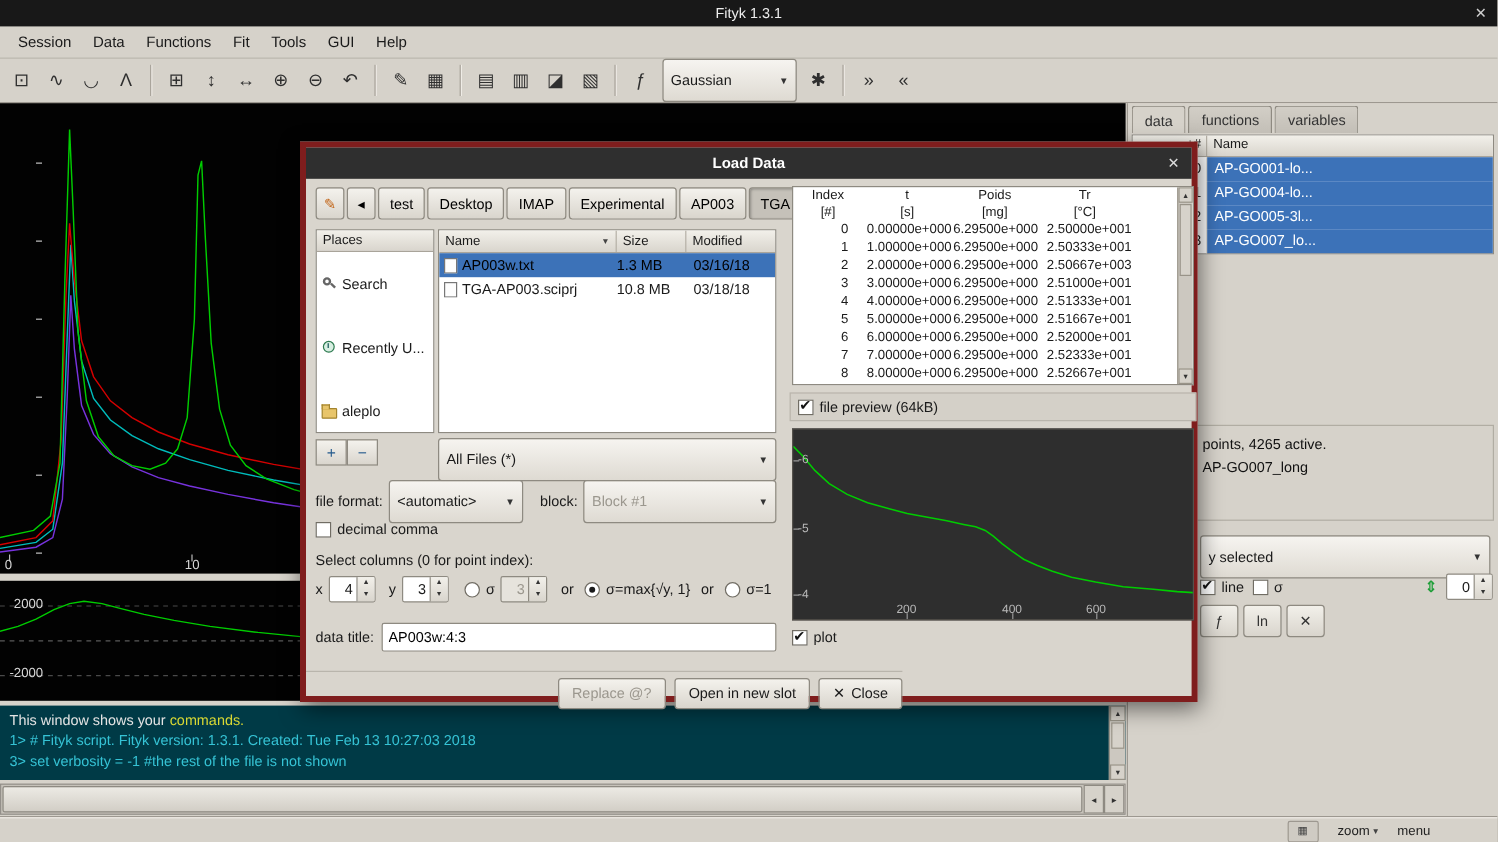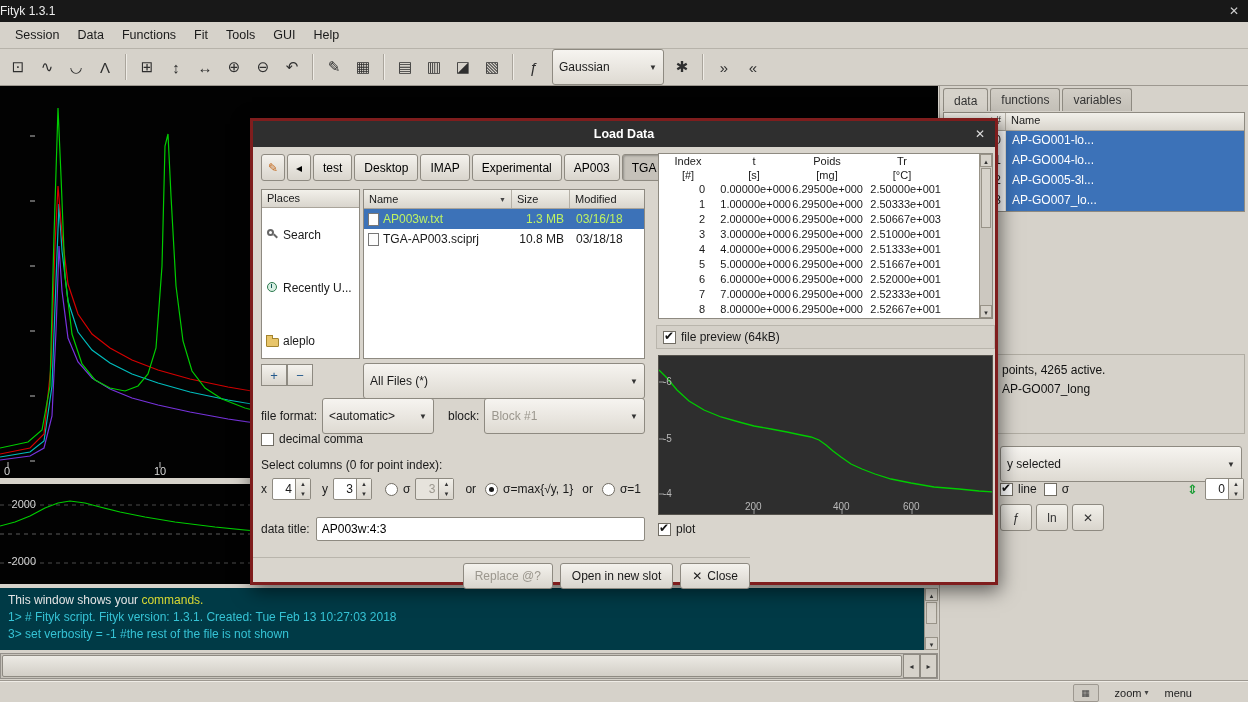--- a/index.html
+++ b/index.html
@@ -1,21 +1,21 @@
 <!DOCTYPE html>
 <html><head>
 <meta charset="utf-8">
 <style>
   html,body{margin:0;padding:0}
   body{width:1248px;height:702px;position:relative;overflow:hidden;background:#d6d2ca;
        font-family:"Liberation Sans","DejaVu Sans",sans-serif;font-size:12px;color:#1a1a1a}
   button,input{font-family:inherit}
   
   .titlebar{position:absolute;left:0;top:0;width:1248px;height:22px;background:#181818;color:#eee;z-index:5}
-  .titlebar .title{position:absolute;left:0;right:0;line-height:22px;font-size:12px}
+  .titlebar .title{position:absolute;left:0;right:0;text-align:center;line-height:22px;font-size:12px}
   .titlebar .close{position:absolute;right:9px;top:0;line-height:22px;font-size:12px;color:#cfcfcf}
   
   .menubar{position:absolute;left:0;top:22px;width:1248px;height:27px;background:#d6d2ca;border-bottom:1px solid #b7b3aa;display:flex;align-items:center;padding-left:6px;box-sizing:border-box}
   .mitem{padding:4px 9px;font-size:12.5px}
   
   .toolbar{position:absolute;left:0;top:49px;width:1248px;height:37px;background:#d6d2ca;border-bottom:1px solid #9d9890;display:flex;align-items:center;padding-left:4px;box-sizing:border-box}
   .tbgroup{display:flex;align-items:center;gap:1px}
   .tbtn{width:28px;height:28px;display:flex;align-items:center;justify-content:center;font-size:15px;color:#2f2f2f;border:1px solid transparent;background:transparent;border-radius:3px;padding:0}
   .tsep{width:0;height:26px;border-left:1px solid #aaa59c;border-right:1px solid #efece6;margin:0 5px}
   .tb-combo{width:112px;height:25px;margin:0 4px}
@@ -76,21 +76,21 @@
   .spin{display:inline-flex;height:22px;border:1px solid #8e8a81;background:#fff;border-radius:2px;box-sizing:border-box}
   .spin .sv{min-width:16px;padding:0 3px;text-align:right;line-height:20px;font-size:12px}
   .spin .sarr{width:14px;display:flex;flex-direction:column;background:linear-gradient(#f2f0ea,#d9d5cd);border-left:1px solid #8e8a81}
   .spin .sarr i{flex:1;font-style:normal;font-size:6px;line-height:10px;text-align:center;color:#333}
   .spin.disabled{background:#e6e3dc}
   .spin.disabled .sv{color:#9b978e}
   
   .btn{display:inline-flex;align-items:center;justify-content:center;gap:5px;height:26px;padding:0 11px;background:linear-gradient(#f4f2ed,#d9d5cd);border:1px solid #8e8a81;border-radius:3px;font-size:12px;color:#1a1a1a}
   .btn.disabled{color:#9b978e}
   
-  .dialog{position:absolute;left:250px;top:118px;width:748px;height:467px;background:#d9d5cd;border:3px solid #7f1d1d;box-shadow:2px 6px 18px rgba(0,0,0,.55);z-index:20;box-sizing:border-box}
+  .dialog{position:absolute;left:250px;top:118px;width:748px;height:467px;background:#d9d5cd;border:5px solid #7f1d1d;box-shadow:2px 6px 18px rgba(0,0,0,.55);z-index:20;box-sizing:border-box}
   .dlg-title{position:absolute;left:0;top:0;width:100%;height:26px;background:#2f2f2f;color:#fff}
   .dlg-title .ttl{position:absolute;left:0;right:0;text-align:center;line-height:26px;font-weight:bold;font-size:12.5px}
   .dlg-title .dclose{position:absolute;right:10px;top:0;line-height:26px;color:#ddd;font-size:12px}
   .pathrow{position:absolute;left:8px;top:33px;display:flex;gap:2px;align-items:center}
   .iconbtn{height:27px;min-width:24px;display:flex;align-items:center;justify-content:center;background:linear-gradient(#f4f2ed,#d9d5cd);border:1px solid #8e8a81;border-radius:3px;font-size:12px;padding:0 4px}
   .pathbtn{height:27px;padding:0 9px;background:linear-gradient(#f4f2ed,#d9d5cd);border:1px solid #8e8a81;border-radius:3px;font-size:12px}
   .pathbtn.pressed{background:#c5c1b9;box-shadow:inset 1px 1px 2px rgba(0,0,0,.25)}
   .pencil{color:#c06010}
   .places{position:absolute;left:8px;top:68px;width:99px;height:170px;background:#fff;border:1px solid #8e8a81;overflow:hidden;box-sizing:border-box}
   .pl-header{height:18px;background:linear-gradient(#f2f0ea,#d9d5cd);border-bottom:1px solid #a9a49a;font-size:11px;padding:2px 5px;box-sizing:border-box}
@@ -107,23 +107,23 @@
   .pmrow{position:absolute;left:8px;top:243px;display:flex}
   .pmbtn{width:26px;height:22px;display:flex;align-items:center;justify-content:center;background:linear-gradient(#f4f2ed,#d9d5cd);border:1px solid #8e8a81;font-size:13px;color:#245a8d;padding:0}
   .flist{position:absolute;left:110px;top:68px;width:282px;height:170px;background:#fff;border:1px solid #8e8a81;overflow:hidden;box-sizing:border-box}
   .fl-header{display:flex;height:18px;background:linear-gradient(#f2f0ea,#d9d5cd);border-bottom:1px solid #a9a49a;font-size:11px}
   .fl-header>span{padding:2px 5px;border-right:1px solid #b5b0a6;display:flex;align-items:center;box-sizing:border-box}
   .flh-name{width:148px;justify-content:space-between}
   .flh-size{width:58px}
   .flh-mod{flex:1;border-right:none !important}
   .sorticon{font-size:7px;color:#444}
   .frow{display:flex;height:20px;align-items:center;font-size:12px}
-  .frow.selected{background:#3c72b8;color:#bef264}
+  .frow.selected{background:#3c72b8;color:#000000}
   .fr-name{width:148px;display:flex;align-items:center;gap:4px;padding-left:4px;white-space:nowrap;overflow:hidden;box-sizing:border-box}
-  .fr-size{width:58px;text-align:right;padding-right:6px;box-sizing:border-box}
+  .fr-size{width:58px;padding-right:6px;box-sizing:border-box}
   .fr-mod{flex:1;padding-left:6px}
   .fileicon{width:11px;height:13px;background:#fdfdfd;border:1px solid #777;flex:0 0 11px;box-sizing:border-box}
   .filter{position:absolute;left:110px;top:242px;width:282px}
   .fmtrow{position:absolute;left:8px;top:277px;width:384px;display:flex;align-items:center;gap:5px;font-size:12px}
   .dcrow{position:absolute;left:8px;top:311px;font-size:12px}
   .selcols{position:absolute;left:8px;top:337px;font-size:12px}
   .colsrow{position:absolute;left:8px;top:357px;width:388px;display:flex;align-items:center;gap:5px;font-size:12px;white-space:nowrap}
   .titlerow{position:absolute;left:8px;top:396px;width:384px;display:flex;align-items:center;gap:6px;font-size:12px}
   .dtitle-input{flex:1;height:24px;background:#fff;border:1px solid #8e8a81;border-radius:2px;padding:3px 5px;font-size:12px;box-sizing:border-box}
   .btnrow{position:absolute;left:0;top:436px;width:497px;display:flex;justify-content:flex-end;gap:7px;padding-top:5px;border-top:1px solid #b9b5ac;box-sizing:border-box}

